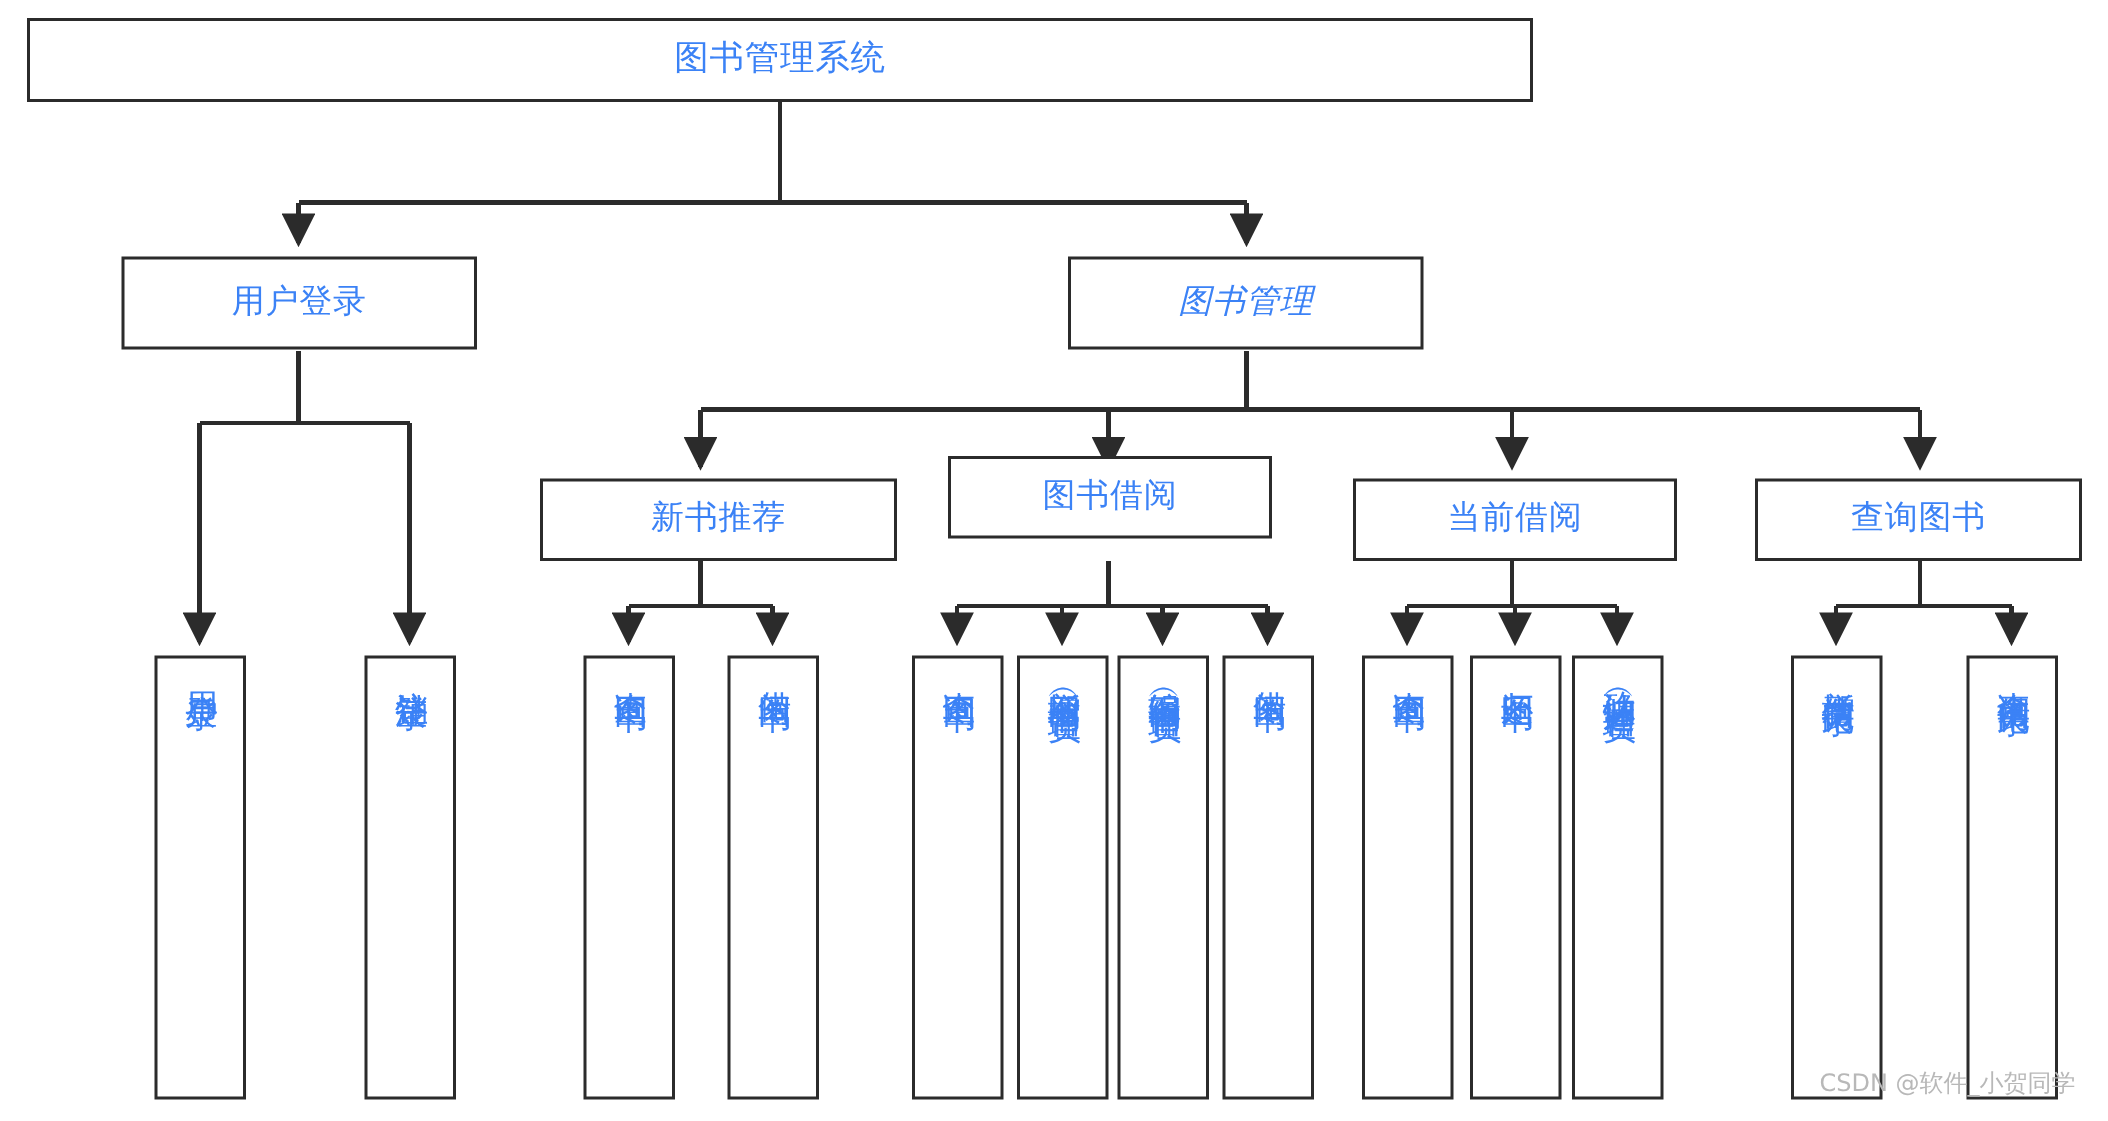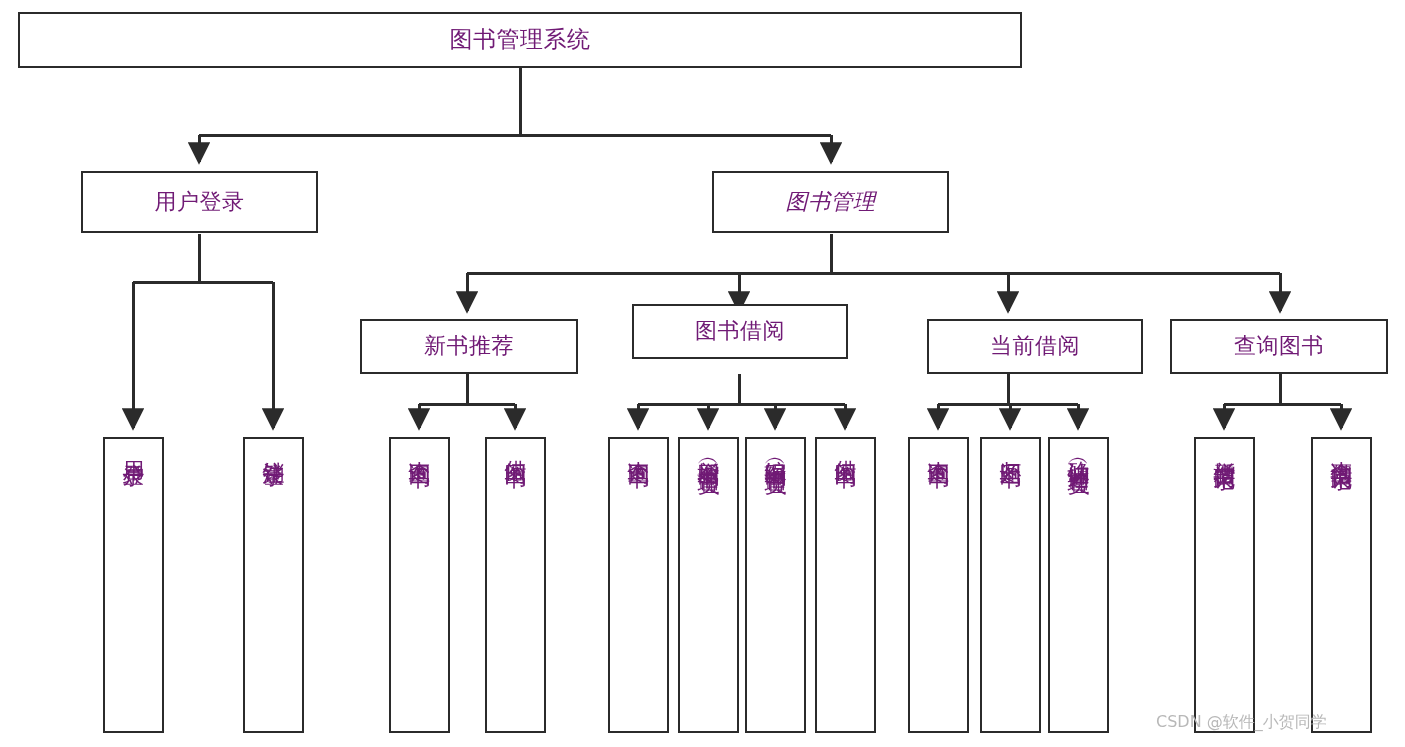--- a/index.html
+++ b/index.html
@@ -31,21 +31,21 @@
     position: absolute;
     box-sizing: border-box;
     background: #ffffff;
     border: 2px solid #2b2b2b;
     display: flex;
     align-items: center;
     justify-content: center;
     overflow: hidden;
   }
   .node-label {
-    color: #701a75;
+    color: #3b82f6;
     line-height: 1.12;
     text-align: center;
     white-space: nowrap;
   }
   .node.horizontal .node-label {
     font-size: 22px;
     letter-spacing: 0.5px;
   }
   .node.vertical {
     align-items: flex-start;
@@ -57,21 +57,21 @@
     text-orientation: upright;
     font-size: 22px;
     letter-spacing: 2px;
     line-height: 1;
   }
   .node.root .node-label {
     font-size: 23px;
   }
   .watermark {
     position: absolute;
-    left: 1156px;
+    left: 1213px;
     top: 712px;
     font-size: 16px;
     color: #b8b8b8;
     white-space: nowrap;
     font-family: "DejaVu Sans", "Liberation Sans", sans-serif;
   }
 </style>
 </head>
 <body>
 
@@ -132,27 +132,27 @@
     <span class="node-label">图书管理系统</span>
   </div>
 
   <div class="node horizontal" style="left:81px; top:171px; width:237px; height:62px;">
     <span class="node-label">用户登录</span>
   </div>
   <div class="node horizontal" style="left:712px; top:171px; width:237px; height:62px;font-style:italic;">
     <span class="node-label">图书管理</span>
   </div>
 
-  <div class="node horizontal" style="left:360px; top:319px; width:218px; height:55px;">
+  <div class="node horizontal" style="left:360px; top:319px; width:238px; height:55px;">
     <span class="node-label">新书推荐</span>
   </div>
   <div class="node horizontal" style="left:632px; top:304px; width:216px; height:55px;">
     <span class="node-label">图书借阅</span>
   </div>
-  <div class="node horizontal" style="left:902px; top:319px; width:216px; height:55px;margin-left:25px;">
+  <div class="node horizontal" style="left:902px; top:319px; width:216px; height:55px;">
     <span class="node-label">当前借阅</span>
   </div>
   <div class="node horizontal" style="left:1170px; top:319px; width:218px; height:55px;">
     <span class="node-label">查询图书</span>
   </div>
 
   <div class="node vertical" style="left:103px; top:437px; width:61px; height:296px;">
     <span class="node-label">用户登录</span>
   </div>
   <div class="node vertical" style="left:243px; top:437px; width:61px; height:296px;">

